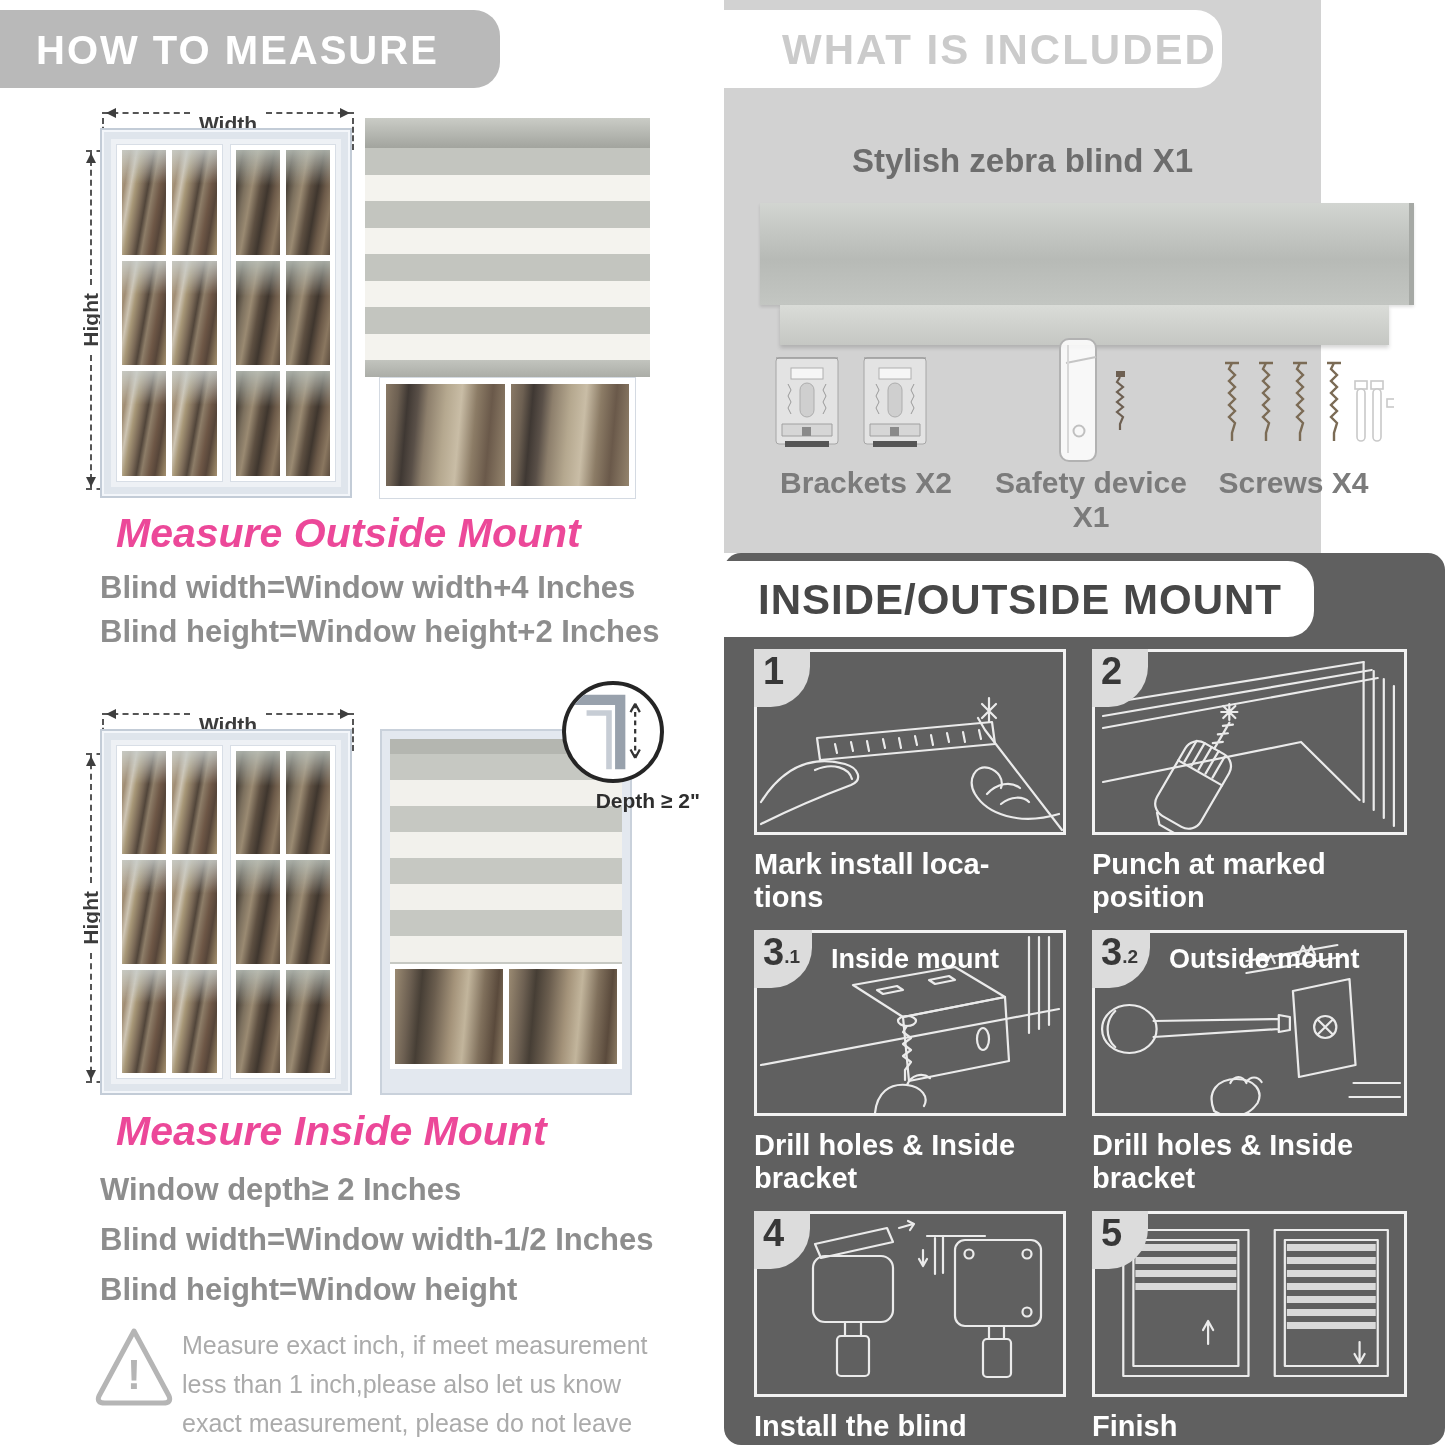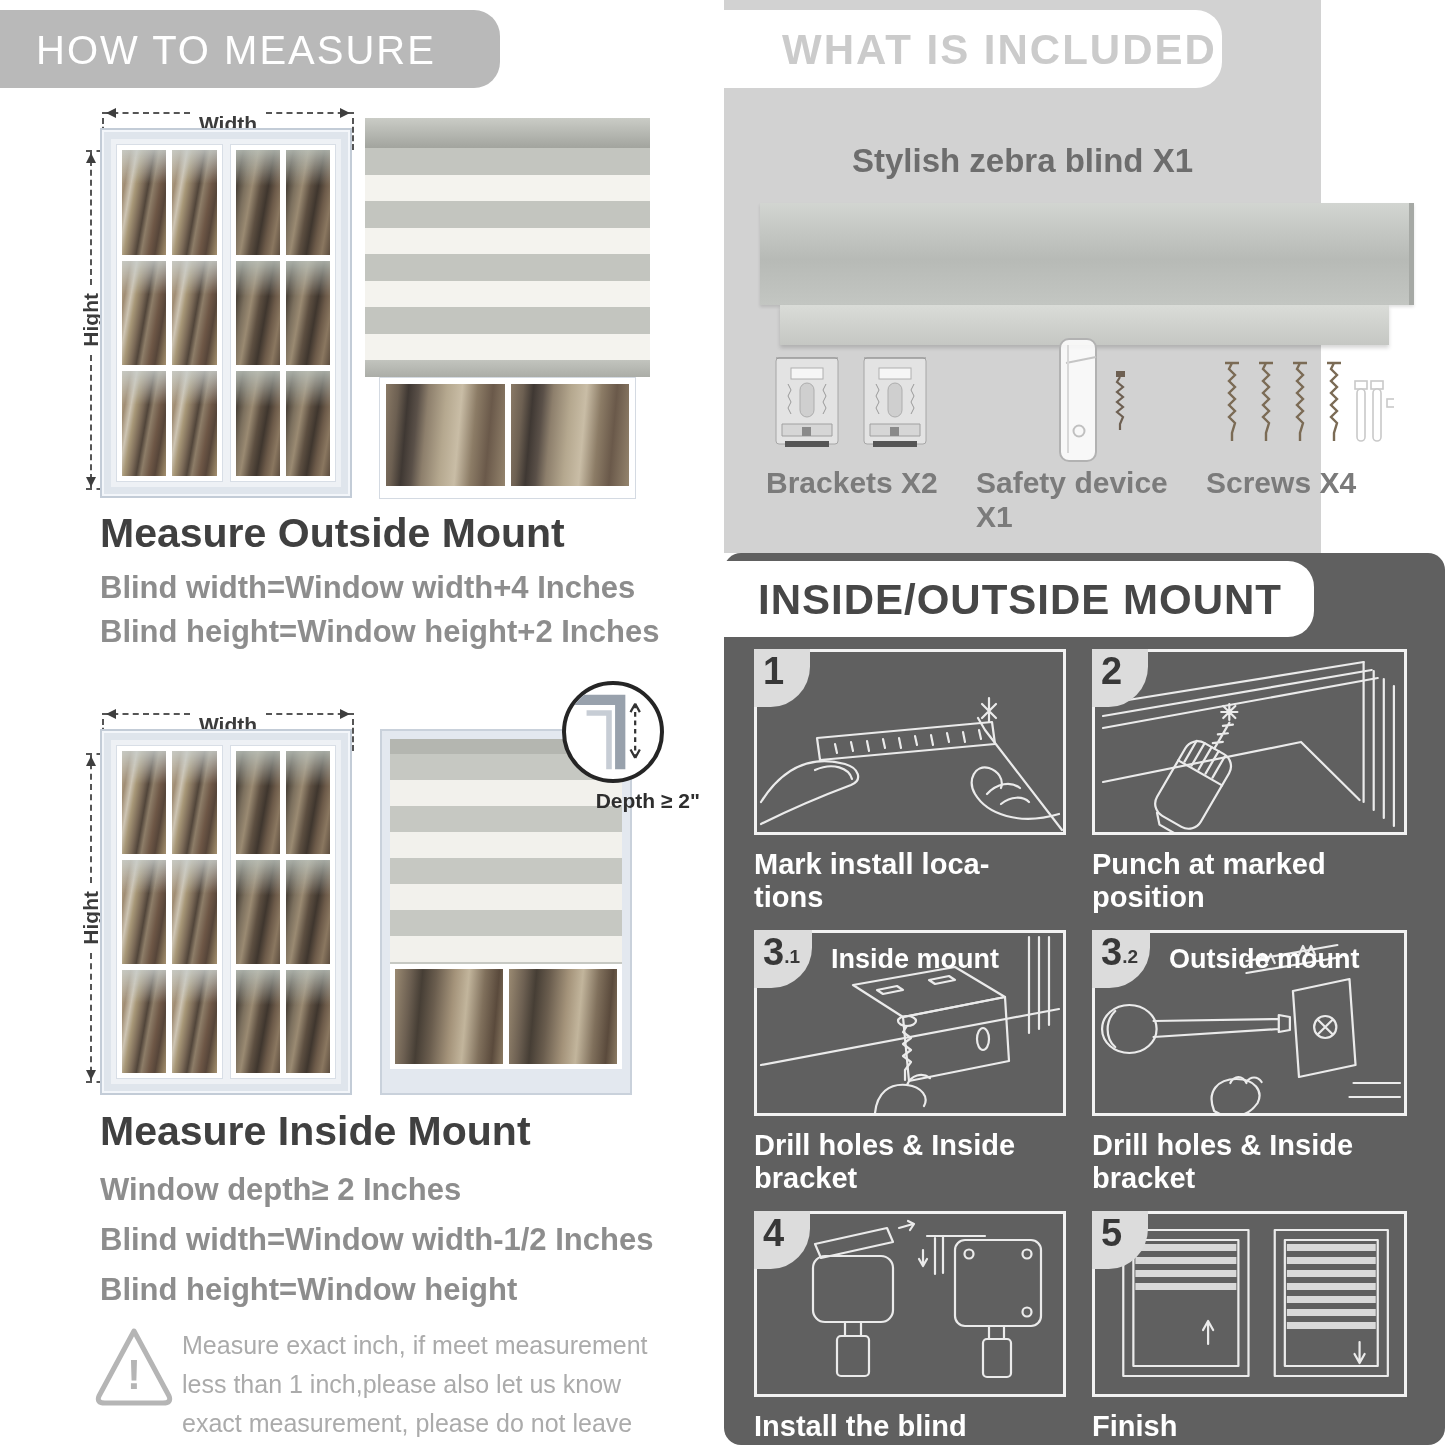--- a/index.html
+++ b/index.html
@@ -1,21 +1,21 @@
 <!DOCTYPE html>
 <html><head>
 <meta charset="utf-8">
 <style>
   html,body{margin:0;padding:0;background:#fff;}
   .canvas{position:relative;width:1445px;height:1445px;background:#fff;overflow:hidden;
           font-family:"Liberation Sans",sans-serif;}
 
   
   .lp-header{position:absolute;left:0;top:10px;width:500px;height:78px;background:#b9b9b9;
-             border-radius:0 26px 26px 0;color:#fff;font-weight:normal;font-size:40px;
+             border-radius:0 26px 26px 0;color:#fff;font-weight:bold;font-size:40px;
              letter-spacing:2px;line-height:80px;padding-left:36px;box-sizing:border-box;}
   .fig{position:absolute;}
   .fig-out{left:60px;top:100px;width:620px;height:420px;}
   .fig-in{left:60px;top:695px;width:640px;height:410px;}
 
   
   .hdim{position:absolute;height:26px;display:flex;align-items:flex-start;}
   .hdim::before{content:'';position:absolute;left:0;top:6px;height:32px;border-left:2px dashed #555;}
   .hdim::after{content:'';position:absolute;right:0;top:6px;height:32px;border-left:2px dashed #555;}
   .hline{flex:1;border-top:2px dashed #555;position:relative;height:0;}
@@ -60,40 +60,40 @@
   .bi-stripes{height:210px;background:repeating-linear-gradient(180deg,#c6c8c2 0 26px,#f2f1ec 26px 52px);}
   .bi-window{height:105px;background:#fff;padding:5px;box-sizing:border-box;}
   .bi-window .mini{display:flex;gap:6px;height:100%;}
   .bi-window .mpane{flex:1;background:linear-gradient(95deg,#9a8a72 0%,#6d6052 14%,#463e35 24%,#6a5d4e 36%,#a4937a 52%,#c2b59c 64%,#80705c 78%,#5a4a3c 90%,#8d7c64 100%);}
 
   .mag{position:absolute;left:502px;top:-14px;width:94px;height:94px;border:4px solid #252525;
        border-radius:50%;background:#fff;overflow:hidden;}
   .depth-lbl{position:absolute;left:468px;top:94px;width:172px;text-align:right;
              font-size:21px;font-weight:bold;color:#2e2e2e;}
 
-  .m-title{position:absolute;left:100px;font-size:41px;font-weight:bold;color:#404040;}
+  .m-title{position:absolute;left:116px;font-size:41px;font-weight:bold;color:#ec4899;font-style:italic;}
   .m-line{position:absolute;left:100px;font-size:31px;font-weight:bold;color:#8d8d8d;}
 
   .warn-icon{position:absolute;left:92px;top:1322px;}
   .warn-text{position:absolute;left:182px;top:1326px;width:468px;font-size:25px;
              color:#ababab;line-height:39px;}
 
   
   .rt{position:absolute;left:724px;top:0;width:597px;height:553px;background:#d2d2d2;}
   .rt-header{position:absolute;left:0;top:10px;width:498px;height:78px;background:#fff;
              border-radius:0 26px 26px 0;color:#cbcbcb;font-size:42px;font-weight:bold;
              letter-spacing:2px;line-height:80px;padding-left:58px;box-sizing:border-box;}
   .rt-bl-label{position:absolute;top:142px;left:0;width:100%;text-align:center;
                font-size:33px;font-weight:bold;color:#6d6d6d;}
   .rt-rail{position:absolute;left:36px;top:203px;width:649px;height:102px;
            background:linear-gradient(180deg,#d2d5d1,#b7bab6 55%,#c3c6c2);
            border-right:5px solid #a6a9a5;box-shadow:0 2px 3px rgba(0,0,0,.12);}
   .rt-rail2{position:absolute;left:56px;top:305px;width:609px;height:40px;
             background:linear-gradient(180deg,#dadcd8,#c5c7c3);box-shadow:0 3px 4px rgba(0,0,0,.16);}
-  .rt-item-lbl{position:absolute;top:466px;font-size:30px;font-weight:bold;color:#7b7b7b;}
+  .rt-item-lbl{position:absolute;top:466px;font-size:30px;font-weight:bold;color:#7b7b7b;text-align:center;}
   .lbl-brackets{left:42px;width:200px;}
   .lbl-safety{left:252px;width:230px;}
   .lbl-screws{left:482px;width:175px;}
 
   
   .rb{position:absolute;left:724px;top:553px;width:721px;height:892px;background:#606060;border-radius:17px;}
   .rb-header{position:absolute;left:0;top:8px;width:590px;height:76px;background:#fff;
              border-radius:0 26px 26px 0;color:#474747;font-size:42px;font-weight:bold;
              letter-spacing:1px;line-height:78px;padding-left:34px;box-sizing:border-box;}
   .steps{position:absolute;left:30px;top:96px;width:660px;display:grid;

